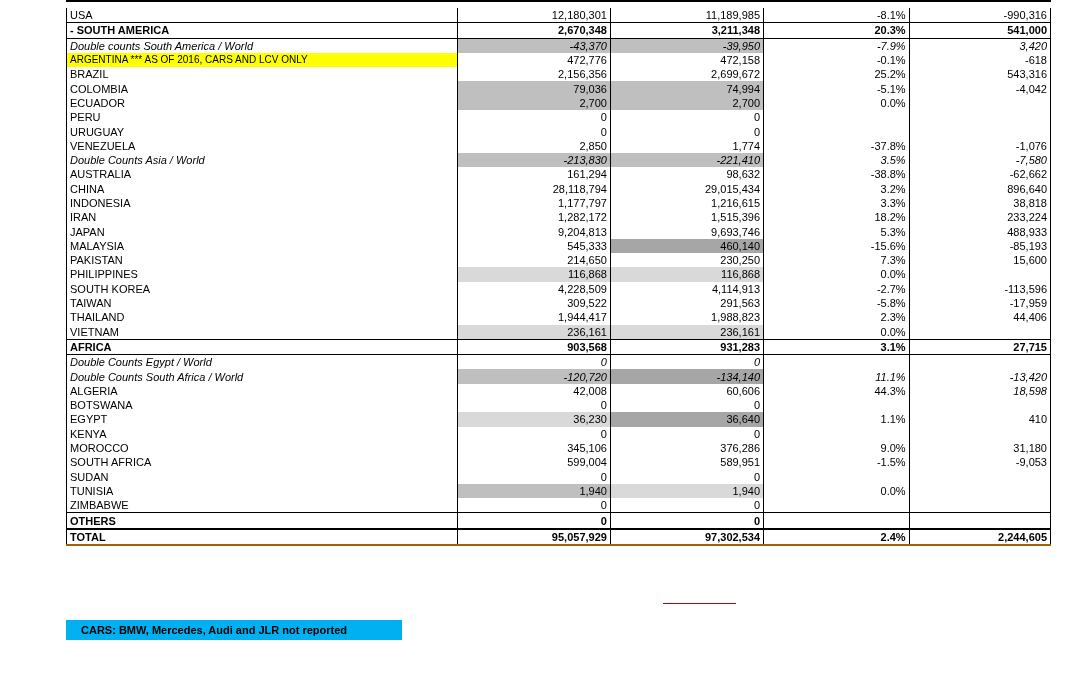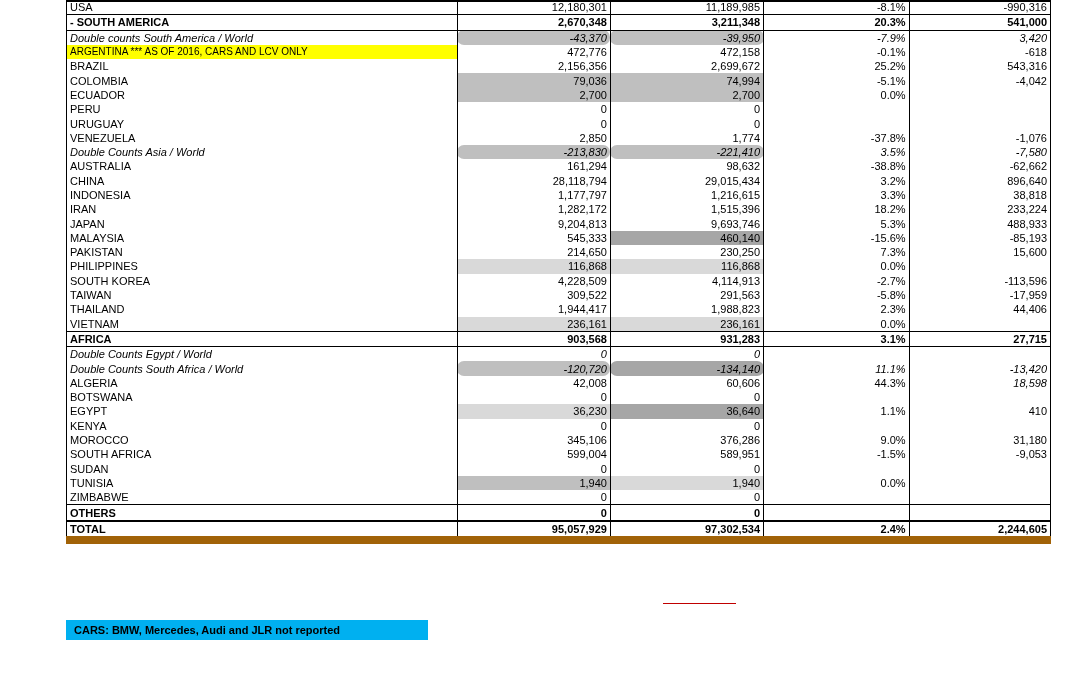--- a/index.html
+++ b/index.html
@@ -20,21 +20,21 @@
     position: absolute;
     left: 0;
     top: 0;
     width: 1092px;
   }
   table.grid {
     border-collapse: collapse;
     table-layout: fixed;
     width: 985px;
     margin-left: 66px;
-    margin-top: 0;
+    margin-top: 8px;
   }
   table.grid td {
     height: 14.3px;
     padding: 0 3px;
     font-size: 11px;
     line-height: 14px;
     vertical-align: middle;
     overflow: hidden;
     white-space: nowrap;
     border-left: 1px solid #000;
@@ -50,48 +50,48 @@
   td.label { text-align: left; padding-left: 4px; }
   td.num { text-align: right; padding-right: 6px; }
 
   
   .ind-country { padding-left: 150px; }
   .ind-region { padding-left: 2px; font-weight: bold; }
   .ind-sub { padding-left: 2px; font-style: italic; }
   .ind-dash { padding-left: 2px; font-weight: bold; }
 
   .bold { font-weight: bold; }
-  .italic { font-style: italic; border-radius: 7px; }
+  .italic { font-style: italic; }
   .center { text-align: center; }
 
   
   tr.topline td { border-top: 1px solid #000; }
   tr.botline td { border-bottom: 1px solid #000; }
   tr.thick-top td { border-top: 2px solid #000; }
-  tr.thick-bot td { border-bottom: 8px solid #a16207; }
+  tr.thick-bot td { border-bottom: 2px solid #a16207; }
 
   
   .fill-yellow { background: #ffff00; }
   .fill-gray { background: #bfbfbf; }
   .fill-gray-d { background: #a6a6a6; }
   .fill-gray-l { background: #d9d9d9; }
   .fill-cyan { background: #00b0f0; }
 
   .legend {
     position: absolute;
     left: 66px;
     top: 620px;
-    width: 362px;
+    width: 336px;
     height: 20px;
     background: #00b0f0;
     color: #000;
     font-weight: bold;
     font-size: 11px;
     line-height: 20px;
-    padding-left: 8px;
+    padding-left: 15px;
     box-sizing: border-box;
   }
   .underline-red {
     position: absolute;
     left: 663px;
     top: 603px;
     width: 73px;
     height: 0;
     border-bottom: 1.5px solid #c00000;
   }

